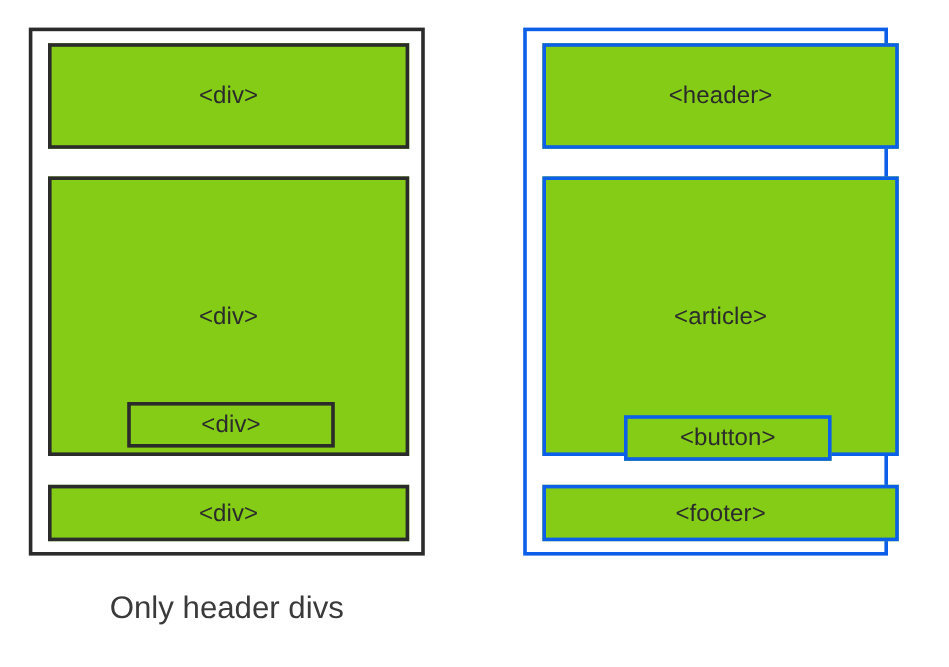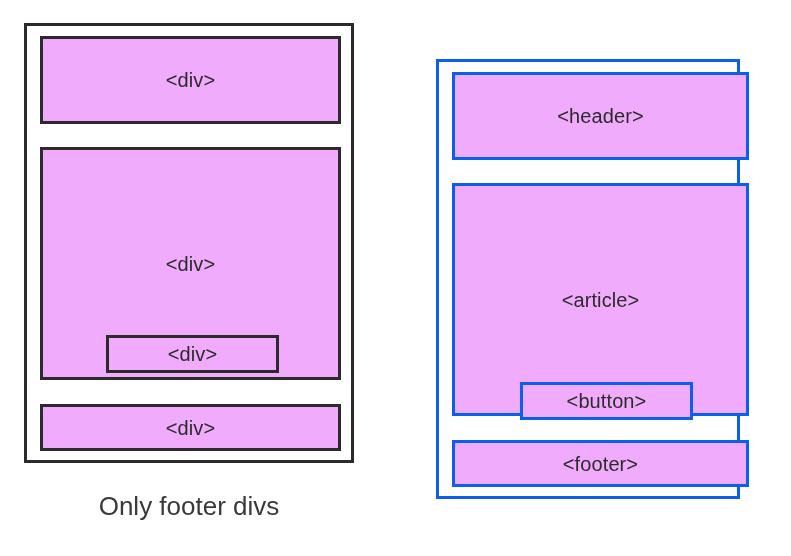--- a/index.html
+++ b/index.html
@@ -24,21 +24,21 @@
 
   
   .panel {
     position: absolute;
     box-sizing: border-box;
     background: #ffffff;
   }
   .box {
     position: absolute;
     box-sizing: border-box;
-    background: #f0abfc;
+    background: #84cc16;
     display: flex;
     align-items: center;
     justify-content: center;
   }
   .box-label {
     font-size: 20px;
     line-height: 1;
     letter-spacing: 0.1px;
     white-space: nowrap;
     color: #2b2b2b;
@@ -68,21 +68,21 @@
 
   
   #panel-divs          { left: 24px;  top: 23px;  width: 330px; height: 440px; }
   #box-div-header      { left: 13px;  top: 10px;  width: 301px; height: 88px;  }
   #box-div-main        { left: 13px;  top: 121px; width: 301px; height: 233px; }
   #box-div-nested      { left: 63px;  top: 185px; width: 173px; height: 38px;  }
   #box-div-footer      { left: 13px;  top: 378px; width: 301px; height: 47px;  }
   #caption-divs        { left: 24px;  top: 492px; width: 330px; }
 
   
-  #panel-semantic      { left: 436px; top: 23px;  width: 304px; height: 440px; margin-top: 36px; }
+  #panel-semantic      { left: 436px; top: 23px;  width: 304px; height: 440px; }
   #box-header          { left: 13px;  top: 10px;  width: 297px; height: 88px;  }
   #box-article         { left: 13px;  top: 121px; width: 297px; height: 233px; }
   #box-button          { left: 65px;  top: 196px; width: 173px; height: 38px;  }
   #box-footer          { left: 13px;  top: 378px; width: 297px; height: 47px;  }
   #caption-semantic    { left: 436px; top: 492px; width: 326px; }
 </style>
 </head>
 <body>
 
 <div class="canvas">
@@ -99,21 +99,21 @@
       <div class="box dark" id="box-div-nested">
         <span class="box-label">&lt;div&gt;</span>
       </div>
     </div>
 
     <div class="box dark" id="box-div-footer">
       <span class="box-label">&lt;div&gt;</span>
     </div>
   </div>
 
-  <div class="caption" id="caption-divs">Only footer divs</div>
+  <div class="caption" id="caption-divs">Only header divs</div>
 
   <div class="panel blue" id="panel-semantic">
 
     <div class="box blue" id="box-header">
       <span class="box-label">&lt;header&gt;</span>
     </div>
 
     <div class="box blue" id="box-article">
       <span class="box-label">&lt;article&gt;</span>
 

